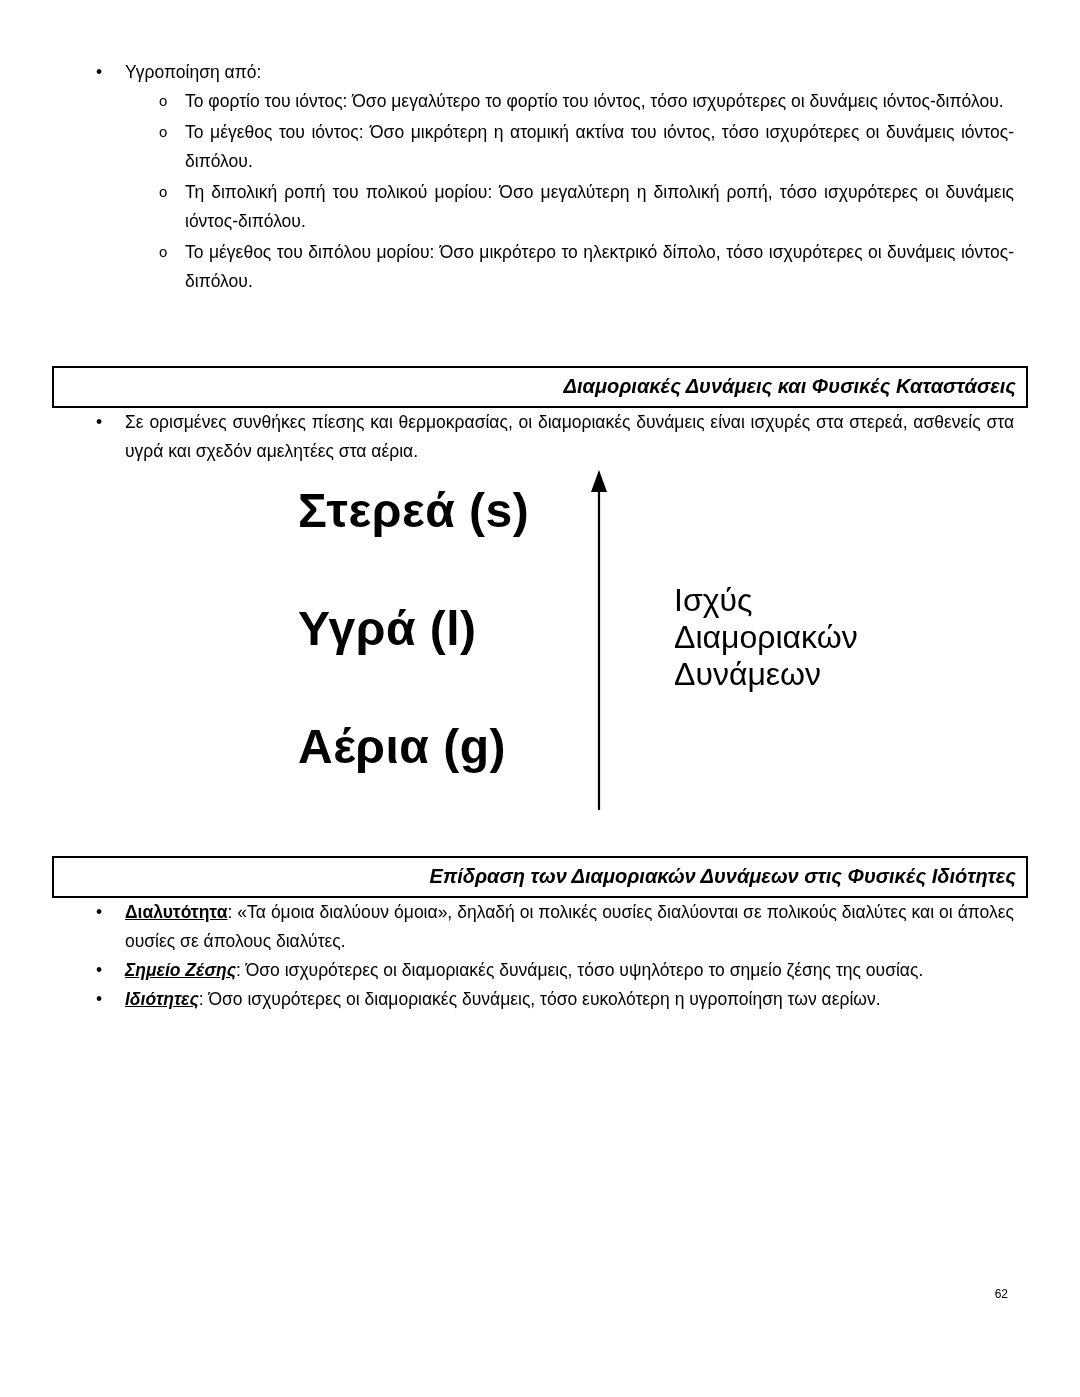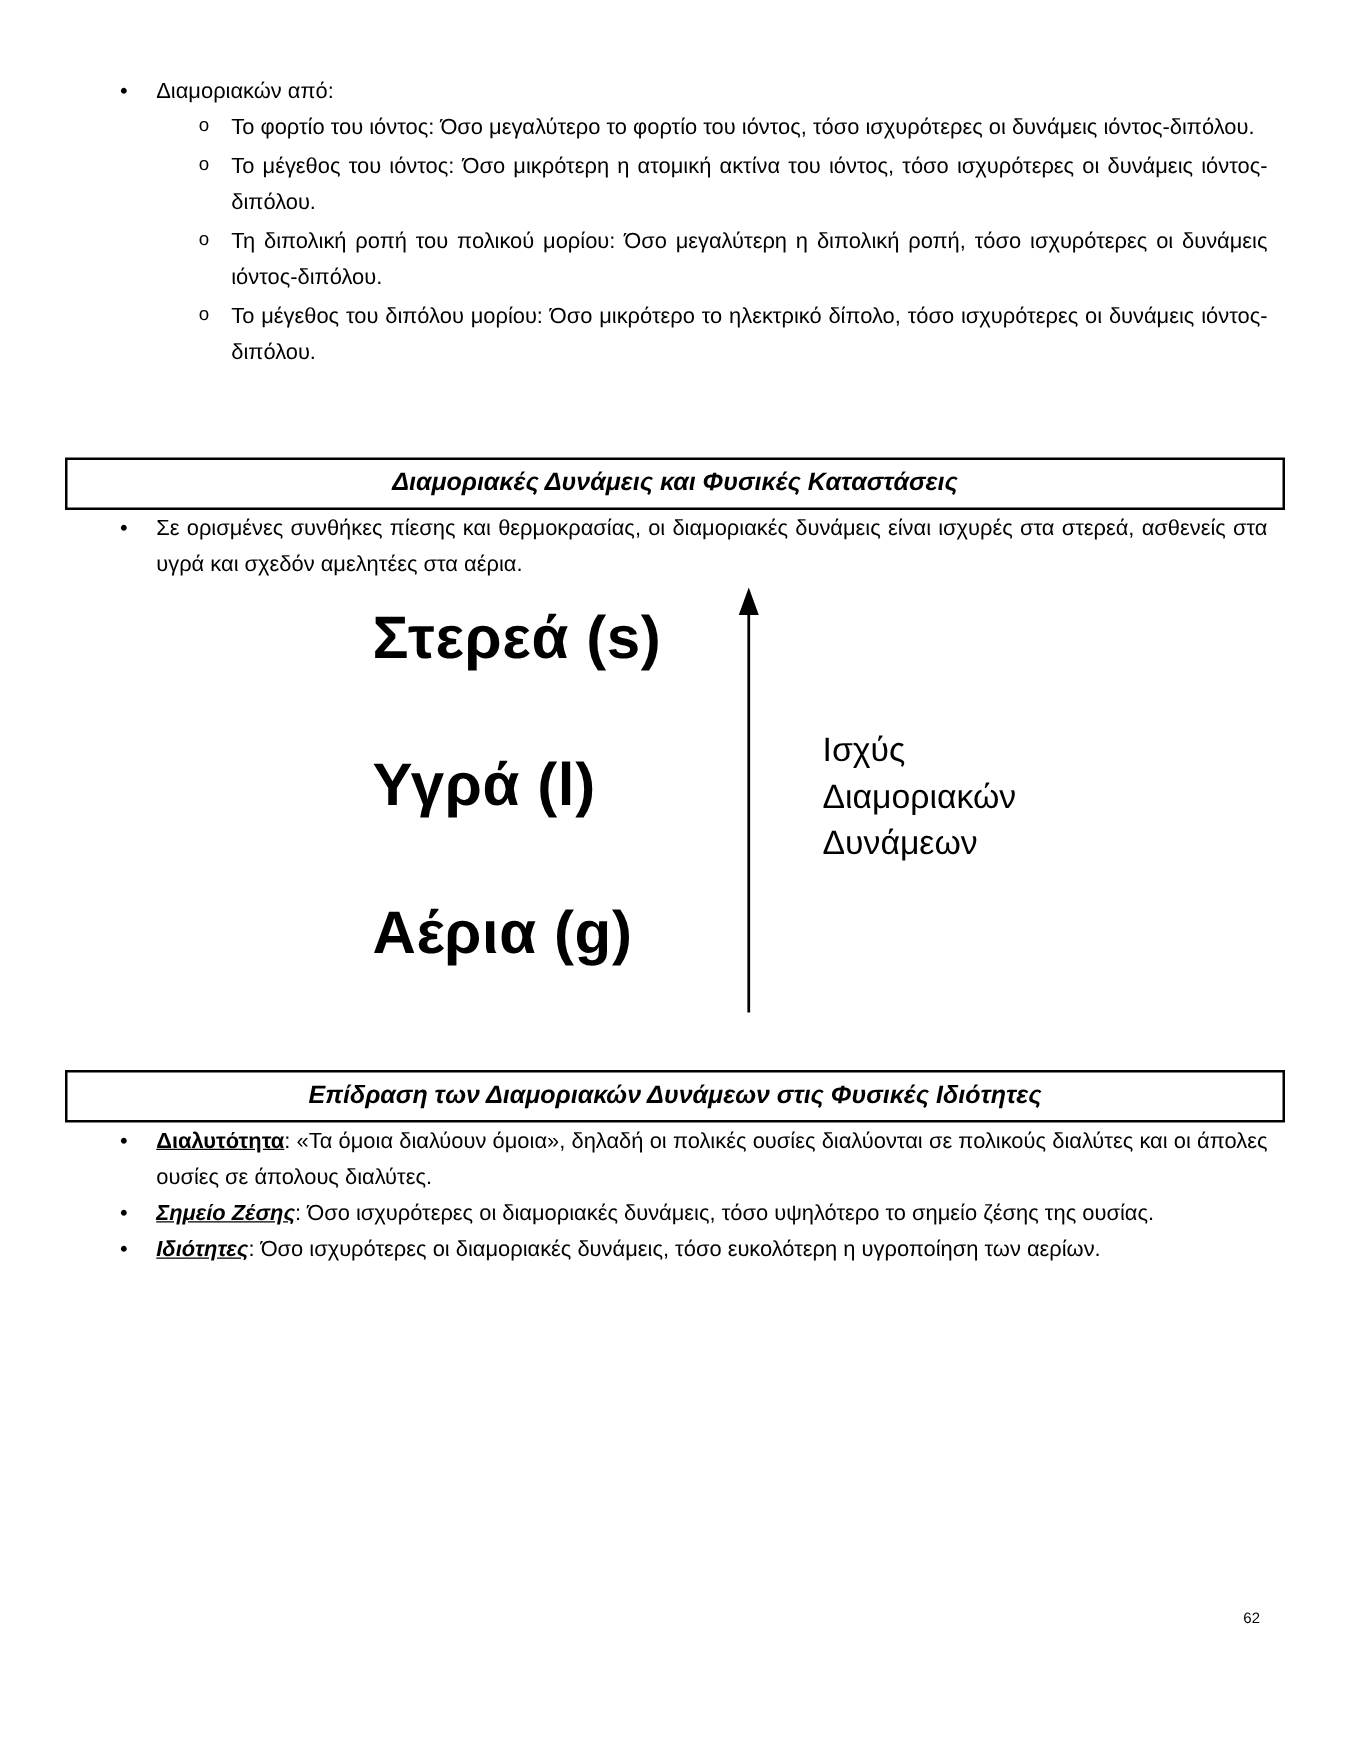--- a/index.html
+++ b/index.html
@@ -46,21 +46,21 @@
     position: absolute;
     left: 107px;
     top: -1px;
     font-size: 15px;
   }
 
   .section-box {
     border: 2.5px solid #000;
     margin-top: 70px;
     padding: 5px 10px 7px 10px;
-    text-align: center;
+    text-align: right;
     font-size: 20px;
     font-weight: bold;
     font-style: italic;
     line-height: 26px;
   }
   .section-box.second { margin-top: 20px; }
 
   .after-box { }
 
   
@@ -83,44 +83,44 @@
     font-weight: 600;
     letter-spacing: 0.5px;
   }
   .arrow-wrap {
     position: absolute;
     left: 534px;
     top: 0;
   }
   .axis-label {
     position: absolute;
-    left: 606px;
+    left: 622px;
     top: 112px;
-    font-size: 27px;
+    font-size: 32px;
     line-height: 37px;
     font-weight: 500;
   }
 
   .term { font-weight: bold; text-decoration: underline; }
   .term.italic { font-style: italic; }
 
   .page-number {
     position: absolute;
     top: 1280px;
     right: 72px;
     font-size: 12px;
   }
 </style>
 </head>
 <body>
 
 <div class="page">
 
   <ul>
-    <li class="l1">Διαμοριακών από:</li>
+    <li class="l1">Υγροποίηση από:</li>
   </ul>
   <ul>
     <li class="l2">Το φορτίο του ιόντος: Όσο μεγαλύτερο το φορτίο του ιόντος, τόσο ισχυρότερες οι δυνάμεις ιόντος-διπόλου.</li>
     <li class="l2">Το μέγεθος του ιόντος: Όσο μικρότερη η ατομική ακτίνα του ιόντος, τόσο ισχυρότερες οι δυνάμεις ιόντος-διπόλου.</li>
     <li class="l2">Τη διπολική ροπή του πολικού μορίου: Όσο μεγαλύτερη η διπολική ροπή, τόσο ισχυρότερες οι δυνάμεις ιόντος-διπόλου.</li>
     <li class="l2">Το μέγεθος του διπόλου μορίου: Όσο μικρότερο το ηλεκτρικό δίπολο, τόσο ισχυρότερες οι δυνάμεις ιόντος-διπόλου.</li>
   </ul>
 
   <div class="section-box">Διαμοριακές Δυνάμεις και Φυσικές Καταστάσεις</div>
 

